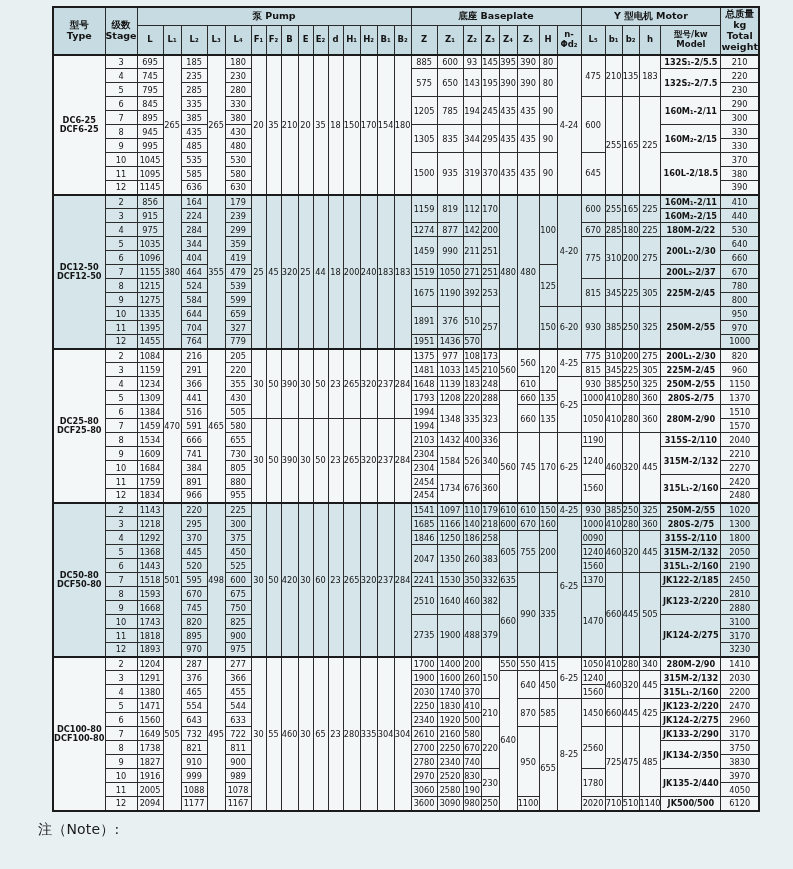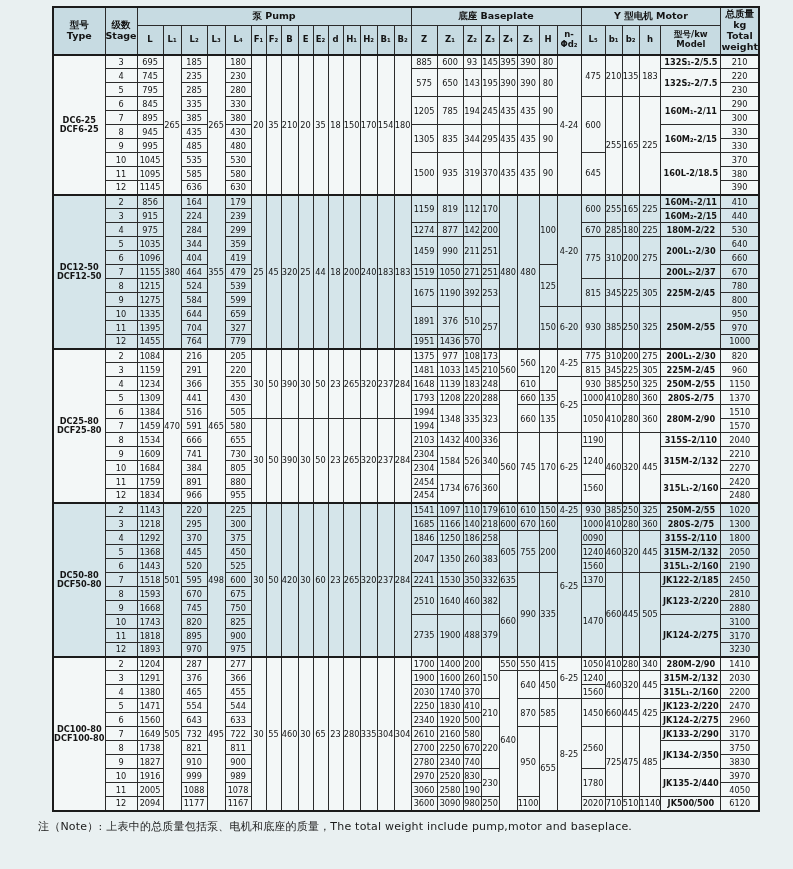--- a/index.html
+++ b/index.html
@@ -41,21 +41,21 @@
     white-space:pre-line;
   }
   tbody.grp { border-top:2px solid #1b1b1b; }
   tbody.g-light td { background:#f3f7f7; }
   tbody.g-blue  td { background:#d5e5ea; }
   td.type-cell { font-size:8.4px; line-height:1.3;font-weight:bold; }
   td.model-cell { font-size:7.8px;font-weight:bold; }
   .note {
     display:flex;
     margin:7px 0 0 -14px;
-    font-size:11px;
+    font-size:14px;
     line-height:1.45;
     color:#1a1a1a;
     letter-spacing:0.2px;
   }
   .note .note-label { white-space:nowrap; margin-right:4px; }
 </style>
 </head>
 <body>
 
 <div class="page">
@@ -951,16 +951,15 @@
           <td>510</td>
           <td>1140</td>
           <td class="model-cell">JK500/500</td>
           <td>6120</td>
         </tr>
       </tbody>
     </table>
   <div class="note">
     <span class="note-label">注（Note）:</span>
     <div class="note-lines">
-      <div>上表中的总质量包括泵、电机和底座的质量，The total weight include pump,motor and baseplace.</div>
     </div>
   </div>
 </div>
 
 </body></html>

